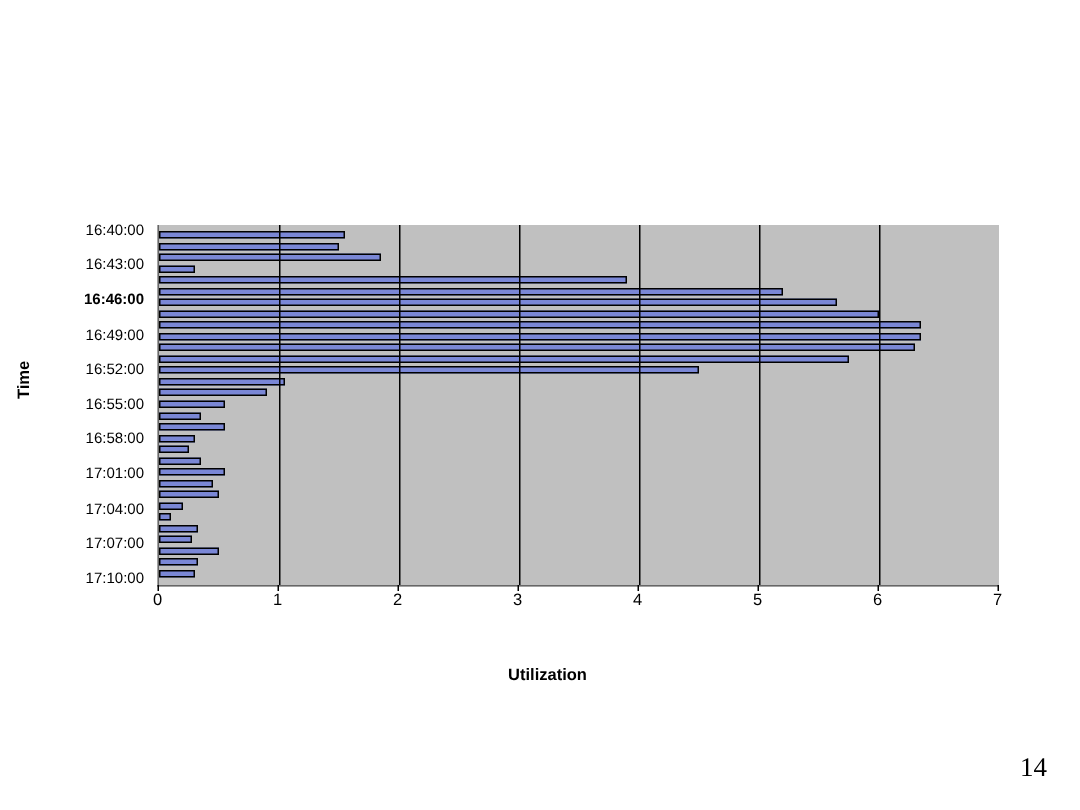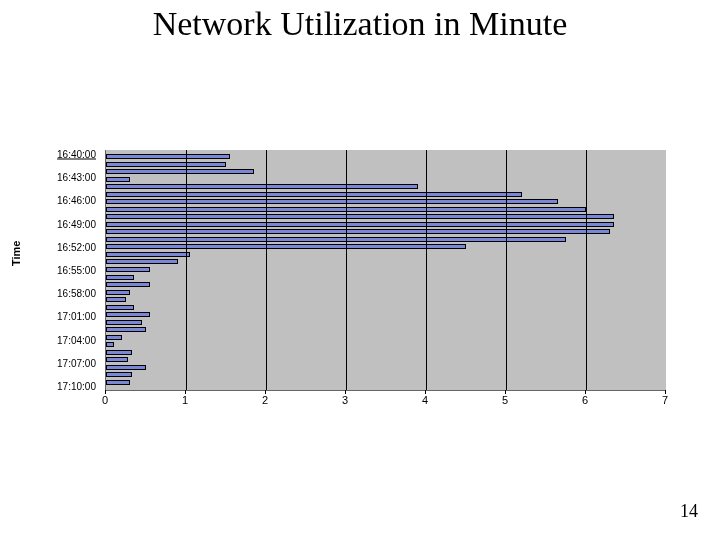--- a/index.html
+++ b/index.html
@@ -132,31 +132,31 @@
     height: 4px;
     border-left: 1px solid #000;
   }
 </style>
 </head>
 <body>
 
 <div class="slide">
 
   <div class="title">
-    <span>Network Utilization in Minute</span><br>
+    <br>
   </div>
 
   <div class="chart">
 
     <div class="y-axis-label">Time</div>
 
     <div class="y-ticks" id="y-ticks">
-        <div class="y-tick" style="top: 4px; text-decoration: underline;">16:40:00</div>
+        <div class="y-tick" style="top: 4px;">16:40:00</div>
         <div class="y-tick" style="top: 27.2px;">16:43:00</div>
-        <div class="y-tick" style="top: 50.4px;">16:46:00</div>
+        <div class="y-tick" style="top: 50.4px; font-weight: bold;">16:46:00</div>
         <div class="y-tick" style="top: 73.6px;">16:49:00</div>
         <div class="y-tick" style="top: 96.8px;">16:52:00</div>
         <div class="y-tick" style="top: 120px; margin-left: 13px;">16:55:00</div>
         <div class="y-tick" style="top: 143.2px;">16:58:00</div>
         <div class="y-tick" style="top: 166.4px;">17:01:00</div>
         <div class="y-tick" style="top: 189.6px;">17:04:00</div>
         <div class="y-tick" style="top: 212.8px; margin-left: 11px;">17:07:00</div>
         <div class="y-tick" style="top: 236px;">17:10:00</div>
       </div>
 
@@ -276,18 +276,19 @@
         <div class="x-tick-mark" style="left: 320px;"></div>
         <div class="x-tick" style="left: 320px;">4</div>
         <div class="x-tick-mark" style="left: 400px;"></div>
         <div class="x-tick" style="left: 400px;">5</div>
         <div class="x-tick-mark" style="left: 480px;"></div>
         <div class="x-tick" style="left: 480px;">6</div>
         <div class="x-tick-mark" style="left: 560px;"></div>
         <div class="x-tick" style="left: 560px;">7</div>
       </div>
 
+    <div class="x-axis-label">Utilization</div>
 
   </div>
 
   <div class="page-num">14</div>
 
 </div>
 
 </body></html>

